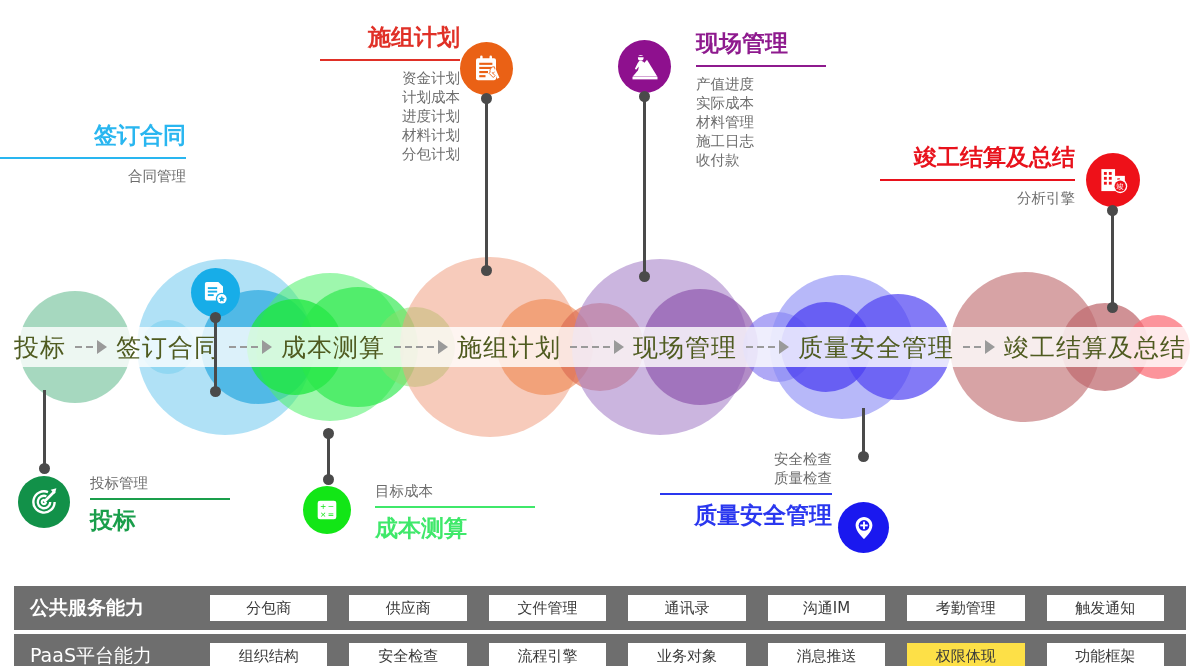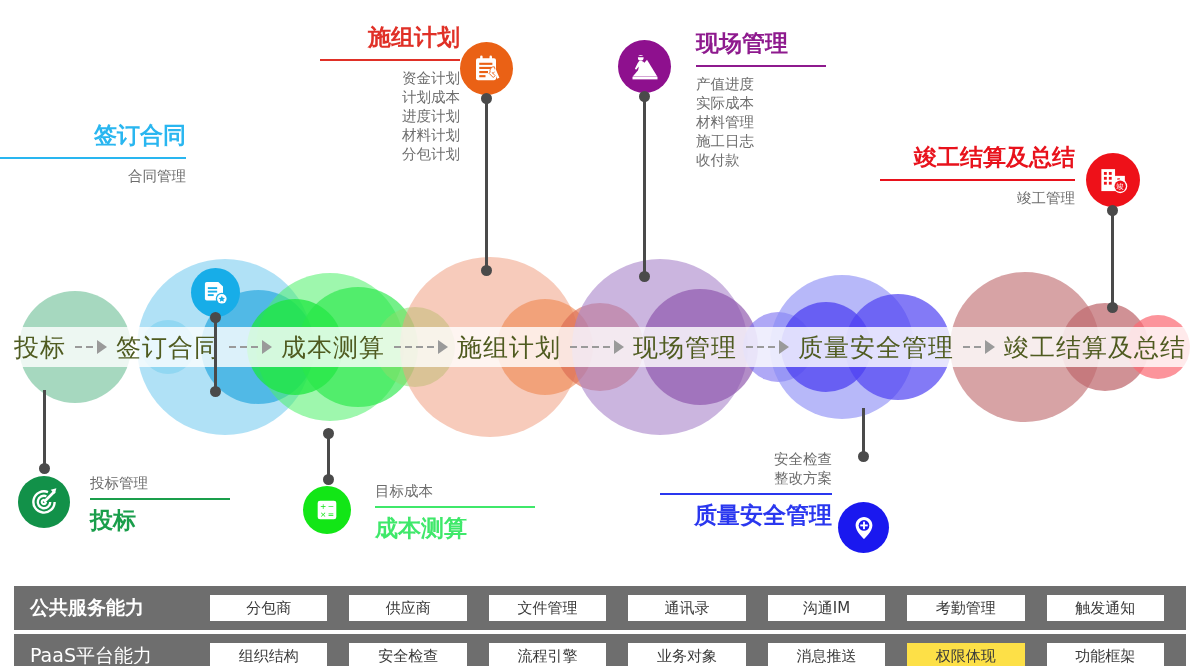--- a/index.html
+++ b/index.html
@@ -228,21 +228,21 @@
     </div>
     <div class="stem" style="left:25px; top:68px; height:182px;"></div>
     <div class="knob" style="left:21px; top:63px;"></div>
     <div class="knob" style="left:21px; top:243px;"></div>
   </div>
 
   <div class="callout" style="left:880px; top:142px; width:300px; height:170px;">
     <div class="txtblock ta-right" style="left:0px; top:0px; width:195px;">
       <div class="title" style="color: rgb(232, 18, 28);">竣工结算及总结</div>
       <div class="rule" style="background:#e8121c; margin-top:6px;"></div>
-      <div class="sub" style="margin-top:8px;">竣工管理</div>
+      <div class="sub" style="margin-top:8px;">分析引擎</div>
     </div>
     <div class="ico" style="left:206px; top:11px; width:54px; height:54px; background:#ee1119;">
       <svg width="31" height="31" viewBox="0 0 24 24" aria-hidden="true">
         <rect x="2.6" y="3.2" width="10.6" height="17" fill="#ffffff"></rect>
         <rect x="13.2" y="8.4" width="7.6" height="11.8" fill="#ffffff"></rect>
         <rect x="4.6" y="5.4" width="2.2" height="2.2" fill="#ee1119"></rect>
         <rect x="8.4" y="5.4" width="2.2" height="2.2" fill="#ee1119"></rect>
         <rect x="4.6" y="9.2" width="2.2" height="2.2" fill="#ee1119"></rect>
         <rect x="8.4" y="9.2" width="2.2" height="2.2" fill="#ee1119"></rect>
         <rect x="4.6" y="13" width="2.2" height="2.2" fill="#ee1119"></rect>
@@ -293,21 +293,21 @@
     <div class="txtblock ta-left" style="left:80px; top:58px; width:160px;">
       <div class="sub">目标成本</div>
       <div class="rule" style="background:#3fe86a; margin-top:5px;"></div>
       <div class="title" style="margin-top: 5px; color: rgb(63, 232, 106);">成本测算</div>
     </div>
   </div>
 
   <div class="callout" style="left:660px; top:408px; width:240px; height:160px;text-decoration:underline;">
     <div class="txtblock ta-right" style="left:0px; top:42px; width:172px;">
       <div class="sub">安全检查</div>
-      <div class="sub">整改方案</div>
+      <div class="sub">质量检查</div>
       <div class="rule" style="background:#2a37ef; margin-top:5px;"></div>
       <div class="title" style="margin-top: 5px; color: rgb(42, 55, 239);">质量安全管理</div>
     </div>
     <div class="stem" style="left:202px; top:0px; height:48px;"></div>
     <div class="knob" style="left:198px; top:43px;"></div>
     <div class="ico" style="left:178px; top:94px; width:51px; height:51px; background:#1a18ef;">
       <svg width="28" height="28" viewBox="0 0 24 24" aria-hidden="true">
         <path d="M12 2.6c-4 0-7.2 3.2-7.2 7.2 0 5.2 7.2 11.6 7.2 11.6s7.2-6.4 7.2-11.6c0-4-3.2-7.2-7.2-7.2z" fill="#ffffff"></path>
         <circle cx="12" cy="9.8" r="4.6" fill="#1a18ef"></circle>
         <rect x="11.2" y="6.6" width="1.6" height="6.4" fill="#ffffff"></rect>

